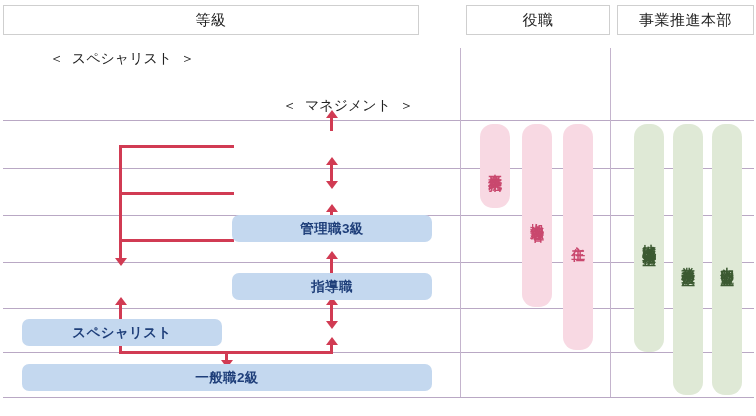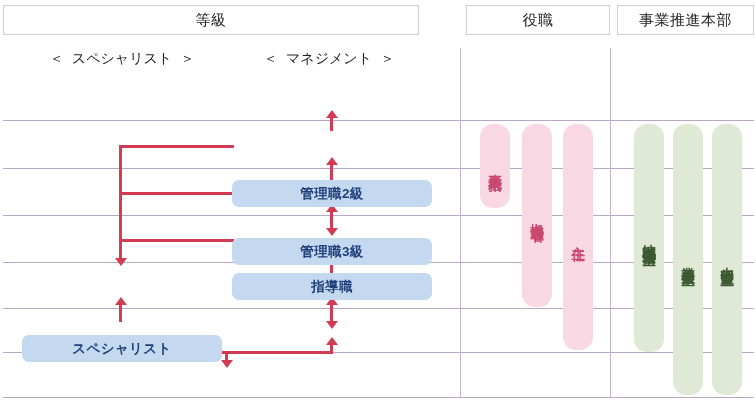--- a/index.html
+++ b/index.html
@@ -41,21 +41,21 @@
   .sub-cap {
     position: absolute;
     top: 50px;
     font-size: 14px;
     color: #222222;
     white-space: nowrap;
     transform: translateX(-50%);
     font-family: Liberation Mono, monospace;
   }
   #cap-specialist { left: 122px; }
-  #cap-management { left: 329px; }
+  #cap-management { left: 348px; margin-top: 47px; }
 
   
   .hline {
     position: absolute;
     left: 3px;
     width: 751px;
     height: 1px;
     background: #b9a8c4;
   }
   .vline {
@@ -188,34 +188,34 @@
   <div class="rl-h" style="left:119px; top:239px; width:115px;"></div>
 
   <div class="rl-h" style="left:119px; top:351px; width:214px;"></div>
   <div class="rl-v" style="left:119px; top:343px; height:10px;"></div>
   <div class="arrow arrow-up" style="left:115px; top:337px;"></div>
   <div class="rl-v" style="left:330px; top:343px; height:10px;"></div>
   <div class="arrow arrow-up" style="left:326px; top:337px;"></div>
   <div class="rl-v" style="left:225px; top:351px; height:10px;"></div>
   <div class="arrow arrow-down" style="left:221px; top:360px;"></div>
 
-  <div class="gbox col-right" style="top:180px;">
-    <span>管理職2級</span>
-  </div>
-  <div class="gbox col-right" style="top:238px;">
+  <div class="gbox col-right" style="top:215px;">
     <span>管理職3級</span>
   </div>
   <div class="gbox col-right" style="top:273px;">
     <span>指導職</span>
   </div>
 
-  <div class="gbox col-left" style="top:319px;margin-top:16px;">
+  <div class="gbox col-left" style="top:319px;">
     <span>スペシャリスト</span>
   </div>
 
+  <div class="gbox col-wide" style="top:364px;">
+    <span>一般職2級</span>
+  </div>
 
   <div class="vbar vbar-pink" style="left:480px; top:124px; height:84px;">
     <span>事業統括</span>
   </div>
   <div class="vbar vbar-pink" style="left:522px; top:124px; height:183px;">
     <span>拠点管理者</span>
   </div>
   <div class="vbar vbar-pink" style="left:563px; top:124px; height:226px;">
     <span>主任</span>
   </div>

